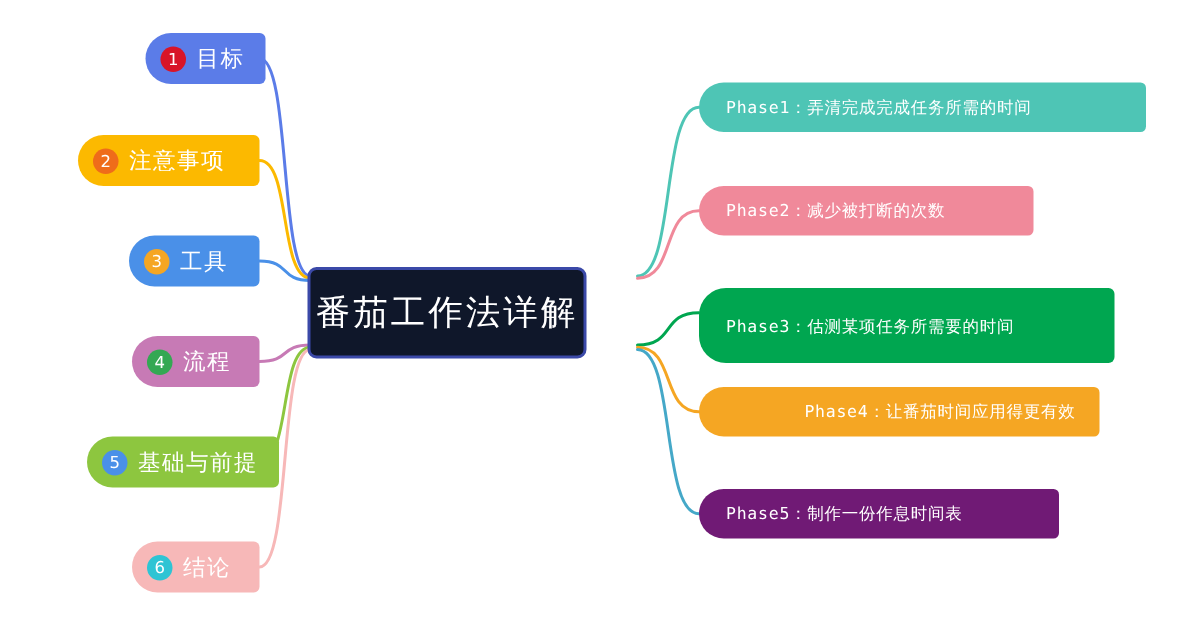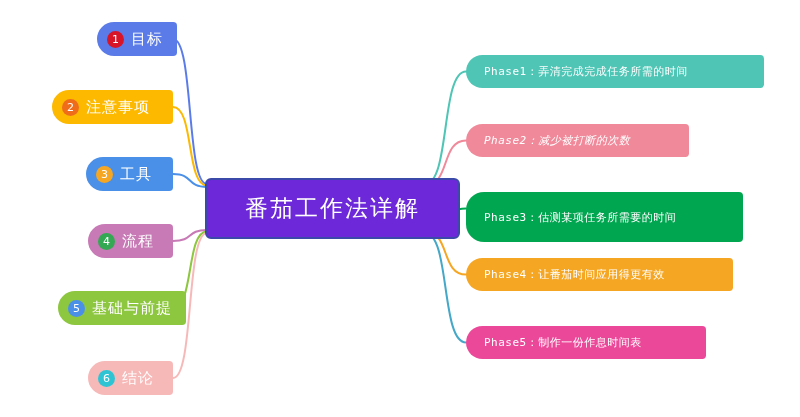--- a/index.html
+++ b/index.html
@@ -98,21 +98,21 @@
       <path d="M 173 241 C 194.07999999999998 241, 185.92000000000002 230, 207 230" fill="none" stroke="#c77ab5" stroke-width="2" stroke-linecap="round"></path>
       <path d="M 173 308 C 194.07999999999998 308, 185.92000000000002 231.5, 207 231.5" fill="none" stroke="#8dc63f" stroke-width="2" stroke-linecap="round"></path>
       <path d="M 173 378 C 194.07999999999998 378, 185.92000000000002 233, 207 233" fill="none" stroke="#f7b8b8" stroke-width="2" stroke-linecap="round"></path>
       <path d="M 425 184 C 450.42 184, 440.58 71.5, 466 71.5" fill="none" stroke="#4ec5b5" stroke-width="2" stroke-linecap="round"></path>
       <path d="M 425 185.5 C 450.42 185.5, 440.58 140.5, 466 140.5" fill="none" stroke="#f0899a" stroke-width="2" stroke-linecap="round"></path>
       <path d="M 425 230 C 450.42 230, 440.58 208.5, 466 208.5" fill="none" stroke="#00a650" stroke-width="2" stroke-linecap="round"></path>
       <path d="M 425 231.5 C 450.42 231.5, 440.58 274.5, 466 274.5" fill="none" stroke="#f5a623" stroke-width="2" stroke-linecap="round"></path>
       <path d="M 425 233 C 450.42 233, 440.58 342.5, 466 342.5" fill="none" stroke="#45a8c8" stroke-width="2" stroke-linecap="round"></path>
     </svg>
 
-  <div class="node central" id="central-node" style="left: 205px; top: 178px; width: 255px; height: 61px; background: #6d28d9; border-color: rgb(59, 73, 168);">
+  <div class="node central" id="central-node" style="left: 205px; top: 178px; width: 186px; height: 61px; background: #0f172a; border-color: rgb(59, 73, 168);">
     <span class="label">番茄工作法详解</span>
   </div>
 
   <div id="left-nodes">
       <div class="node leaf-left" style="left: 97px; top: 22px; min-width: 76px; height: 34px; background: rgb(91, 124, 232);">
         <span class="badge" style="background: rgb(216, 20, 40);">1</span>
         <span class="label">目标</span>
       </div>
       <div class="node leaf-left" style="left: 52px; top: 90px; min-width: 121px; height: 34px; background: rgb(252, 185, 0);">
         <span class="badge" style="background: rgb(239, 108, 26);">2</span>
@@ -133,27 +133,27 @@
       <div class="node leaf-left" style="left: 88px; top: 361px; min-width: 85px; height: 34px; background: rgb(247, 184, 184);">
         <span class="badge" style="background: rgb(46, 196, 212);">6</span>
         <span class="label">结论</span>
       </div>
     </div>
 
   <div id="right-nodes">
       <div class="node leaf-right" style="left: 466px; top: 55px; min-width: 298px; height: 33px; background: rgb(78, 197, 181);">
         <span class="label">Phase1：弄清完成完成任务所需的时间</span>
       </div>
-      <div class="node leaf-right" style="left: 466px; top: 124px; min-width: 223px; height: 33px; background: rgb(240, 137, 154); font-style: italic;">
+      <div class="node leaf-right" style="left: 466px; top: 124px; min-width: 223px; height: 33px; background: rgb(240, 137, 154);">
         <span class="label">Phase2：减少被打断的次数</span>
       </div>
       <div class="node leaf-right" style="left: 466px; top: 192px; min-width: 277px; height: 50px; background: rgb(0, 166, 80);">
         <span class="label">Phase3：估测某项任务所需要的时间</span>
       </div>
-      <div class="node leaf-right" style="left: 466px; top: 258px; min-width: 267px; height: 33px; background: rgb(245, 166, 35);">
+      <div class="node leaf-right" style="left: 466px; top: 258px; min-width: 267px; height: 33px; background: rgb(245, 166, 35); justify-content: flex-end;">
         <span class="label">Phase4：让番茄时间应用得更有效</span>
       </div>
-      <div class="node leaf-right" style="left: 466px; top: 326px; min-width: 240px; height: 33px; background: #ec4899;">
+      <div class="node leaf-right" style="left: 466px; top: 326px; min-width: 240px; height: 33px; background: #701a75;">
         <span class="label">Phase5：制作一份作息时间表</span>
       </div>
     </div>
 
 </div>
 
 </body></html>

